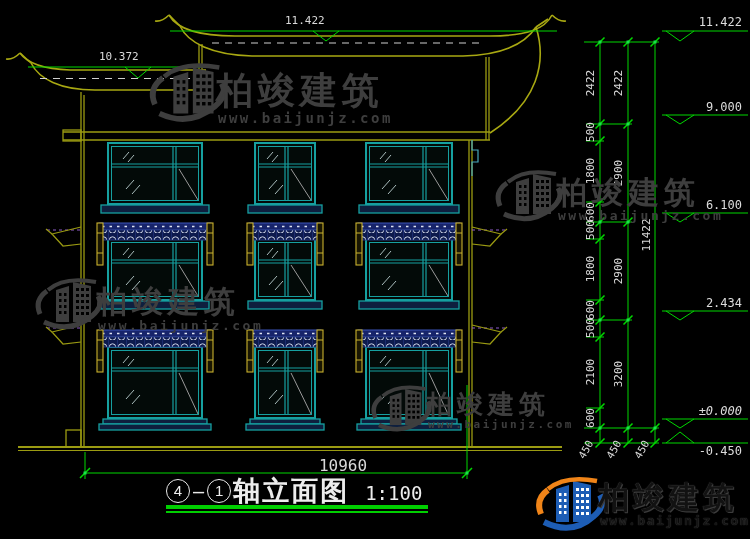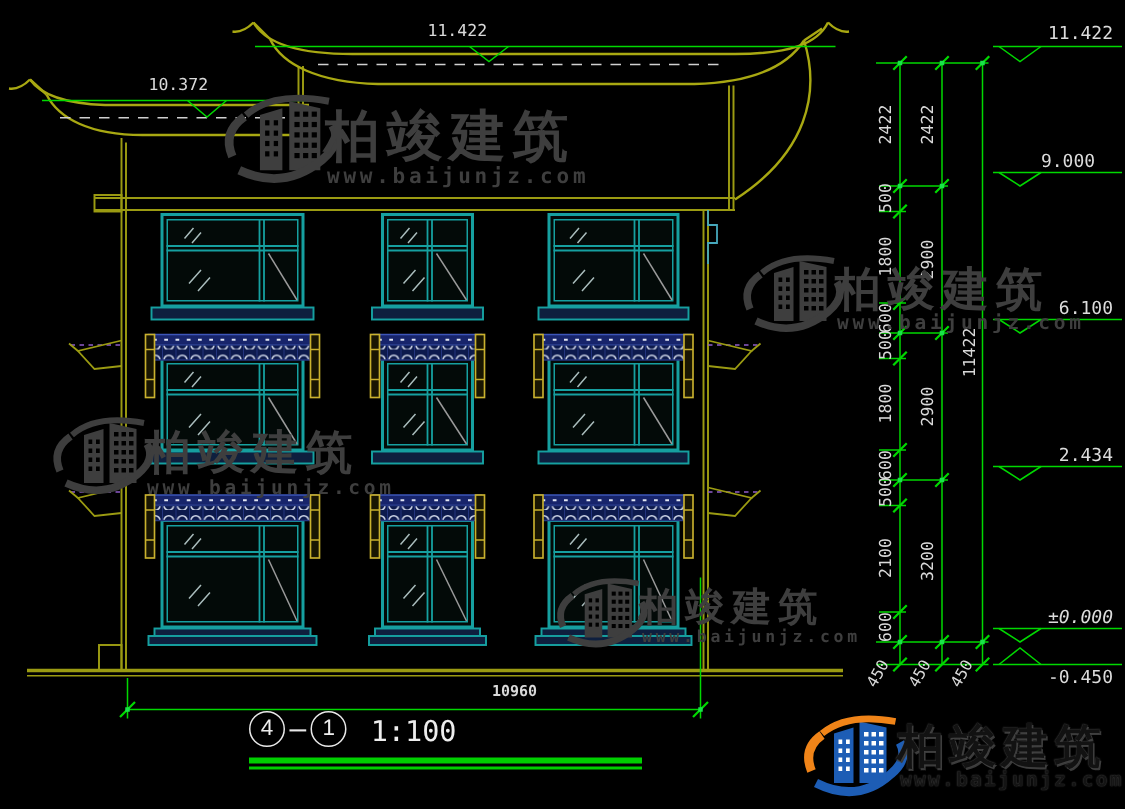--- a/index.html
+++ b/index.html
@@ -306,21 +306,21 @@
           <rect x="52" y="36" width="3" height="3"></rect>
         <rect x="42" y="42" width="3" height="3"></rect>
           <rect x="47" y="42" width="3" height="3"></rect>
           <rect x="52" y="42" width="3" height="3"></rect>
       </g>
     </g>
   </svg>
 
   <div class="dim" style="left:285px;top:14px;">11.422</div>
   <div class="dim" style="left:99px;top:50px;">10.372</div>
-  <div class="dim" style="left:318px;top:456px;width:50px;text-align:center;font-size:10px;font-weight:bold;">10960</div>
+  <div class="dim" style="left:318px;top:456px;width:50px;text-align:center;font-size:16px;">10960</div>
 
   <div class="vdim" style="left:568px;top:77px;">2422</div>
   <div class="vdim" style="left:568px;top:126px;">500</div>
   <div class="vdim" style="left:568px;top:165px;">1800</div>
   <div class="vdim" style="left:568px;top:206px;">600</div>
   <div class="vdim" style="left:568px;top:224px;">500</div>
   <div class="vdim" style="left:568px;top:263px;">1800</div>
   <div class="vdim" style="left:568px;top:304px;">600</div>
   <div class="vdim" style="left:568px;top:322px;">500</div>
   <div class="vdim" style="left:568px;top:366px;">2100</div>
@@ -331,30 +331,31 @@
   <div class="vdim" style="left:596px;top:265px;">2900</div>
   <div class="vdim" style="left:596px;top:368px;">3200</div>
 
   <div class="vdim" style="left:624px;top:229px;">11422</div>
 
   <div class="odim" style="left:571px;top:444px;">450</div>
   <div class="odim" style="left:599px;top:444px;">450</div>
   <div class="odim" style="left:627px;top:444px;">450</div>
 
   <div class="lvl" style="left:682px;top:15px;">11.422</div>
-  <div class="lvl" style="left:682px;top:100px;text-align:center;">9.000</div>
+  <div class="lvl" style="left:682px;top:100px;">9.000</div>
   <div class="lvl" style="left:682px;top:198px;">6.100</div>
   <div class="lvl" style="left:682px;top:296px;">2.434</div>
   <div class="lvl" style="left:682px;top:404px;font-style:italic;">±0.000</div>
   <div class="lvl" style="left:682px;top:444px;">-0.450</div>
 
   <div id="title-row">
     <span class="axis-circle">4</span>
     <span class="axis-dash">–</span>
     <span class="axis-circle">1</span>
+    <span id="title-name">轴立面图</span>
     <span id="title-scale">1:100</span>
   </div>
   <div class="underline" style="left:166px;top:505px;width:262px;height:4px;"></div>
   <div class="underline" style="left:166px;top:511px;width:262px;height:1.5px;"></div>
 
   <div class="wm-brand" style="left:216px;top:66px;font-size:37px;">柏竣建筑</div>
   <div class="wm-url" style="left:218px;top:110px;font-size:14px;">www.baijunjz.com</div>
 
   <div class="wm-brand" style="left:96px;top:281px;font-size:31px;">柏竣建筑</div>
   <div class="wm-url" style="left:98px;top:318px;font-size:13px;">www.baijunjz.com</div>

